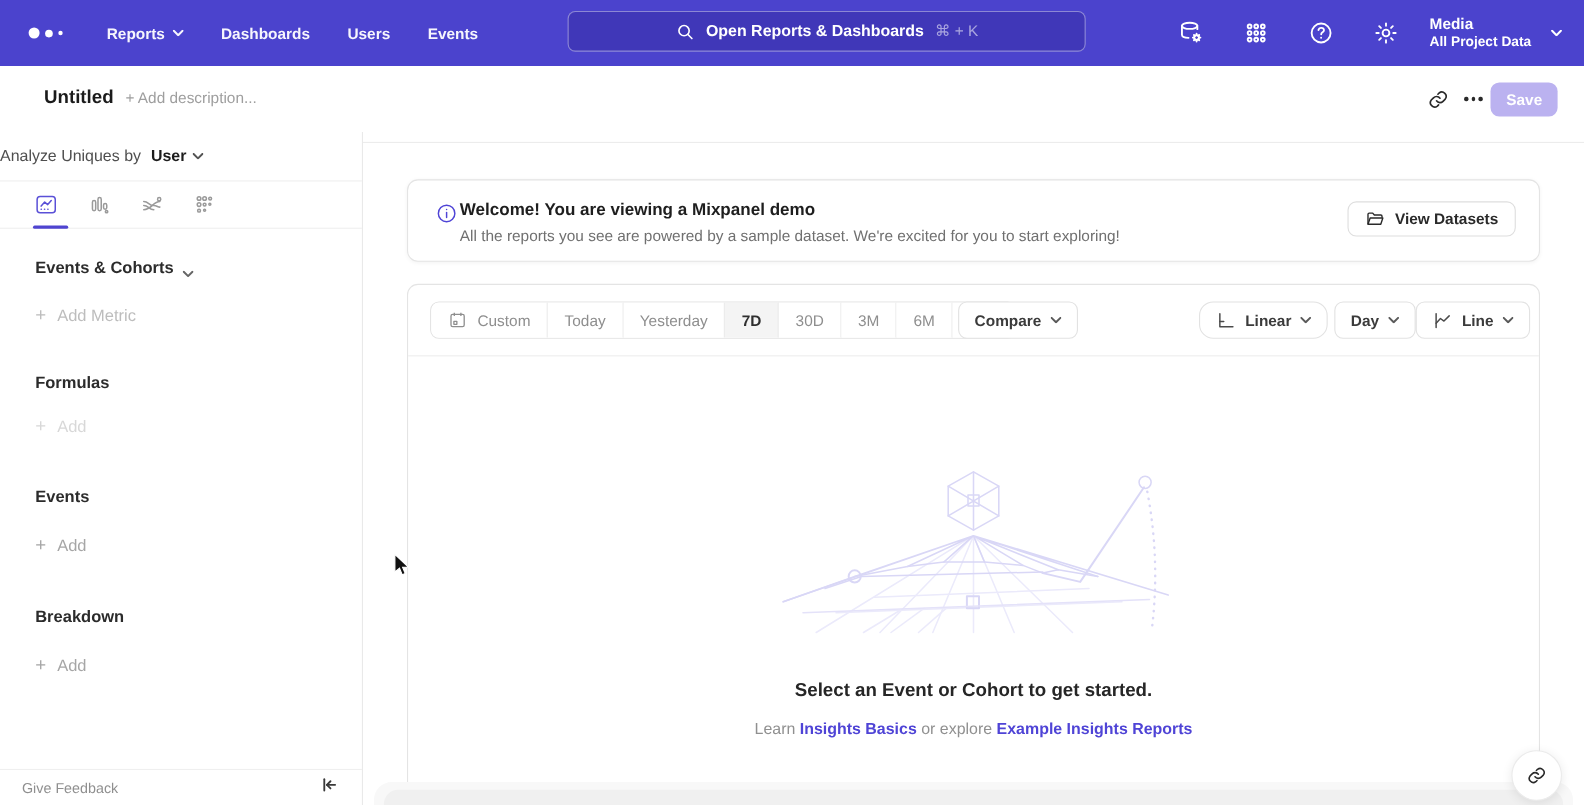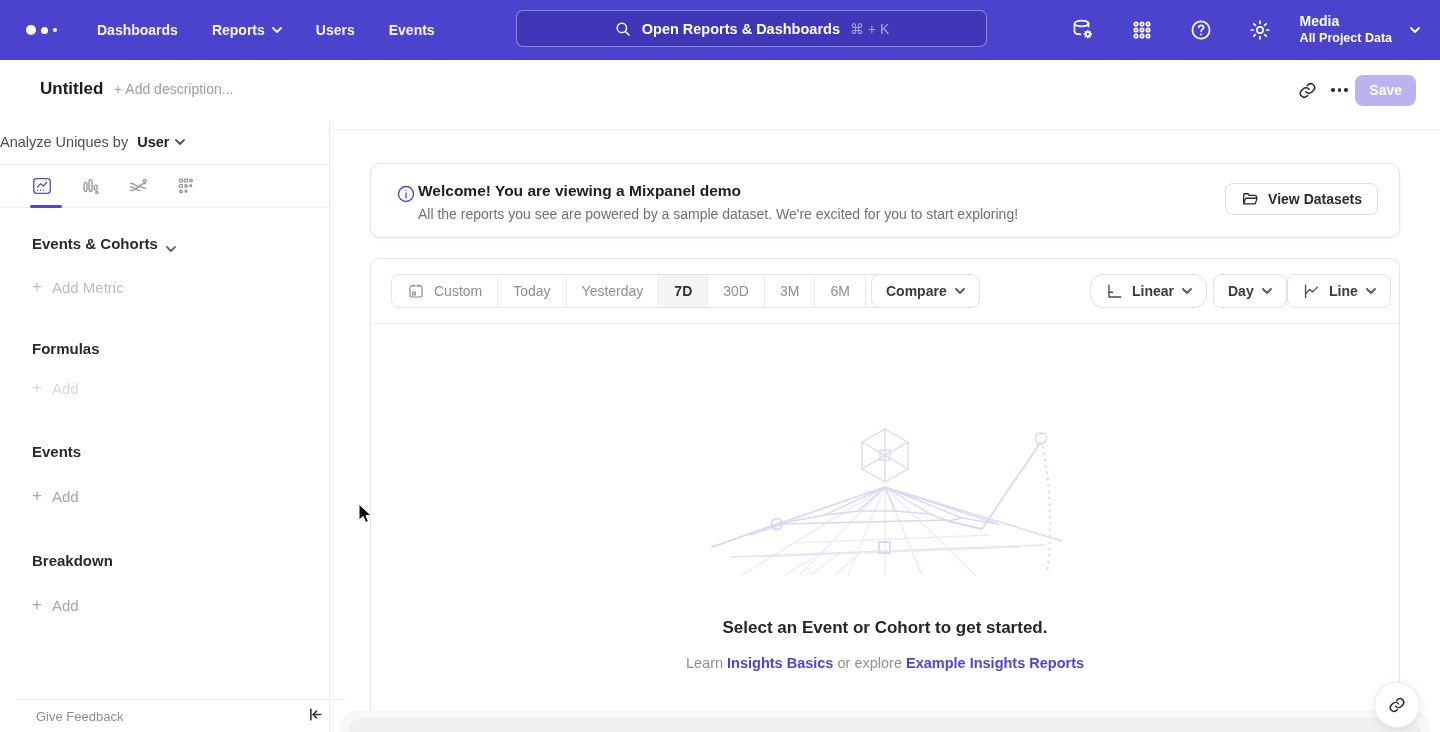--- a/index.html
+++ b/index.html
@@ -48,21 +48,21 @@
   .sb-tab svg { width:22px; height:22px; fill:none; stroke:#9a9a9a; stroke-width:1.5; stroke-linecap:round; stroke-linejoin:round; }
   .sb-tab.active svg { stroke:#5a50d7; }
   .tab-underline { position:absolute; left:30px; bottom:-1px; width:32px; height:3px; border-radius:2px; background:#4f44d0; }
   .sb-section-title { display:flex; align-items:center; gap:8px; padding-left:32px; font-size:15px; font-weight:700; color:#2b2b2b; }
   .sb-section-title .chev { color:#666; }
   .sb-add { display:flex; align-items:center; gap:10px; padding-left:32px; font-size:15px; }
   .sb-add .plus { font-size:17px; font-weight:400; }
   .sb-add.muted { color:#bdbdbd; }
   .sb-add.faint { color:#d8d8d8; }
   .sb-add.normal { color:#a6a6a6; }
-  .sb-footer { position:absolute; left:0; bottom:0; width:329px; height:33px; border-top:1px solid #efefef; display:flex; align-items:center; justify-content:space-between; padding:0 22px 0 20px;margin-left:16px; }
+  .sb-footer { position:absolute; left:0; bottom:0; width:329px; height:33px; border-top:1px solid #efefef; display:flex; align-items:center; justify-content:space-between; padding:0 22px 0 20px; }
   .feedback { font-size:13px; color:#8f8f8f; }
   .collapse svg { width:15px; height:15px; fill:none; stroke:#3a3a3a; stroke-width:1.8; stroke-linecap:round; stroke-linejoin:round; }
 
   
   .banner { position:absolute; left:370px; top:163px; width:1030px; height:75px; background:#fff; border:1px solid #e4e4e4; border-radius:10px; box-shadow:0 1px 4px rgba(0,0,0,.05); }
   .banner .info { position:absolute; left:25px; top:20px; width:20px; height:20px; color:#4f44d6; }
   .banner .info svg { width:20px; height:20px; fill:none; stroke:currentColor; stroke-width:1.6; stroke-linecap:round; }
   .banner-title { position:absolute; left:47px; top:18px; font-size:15.5px; font-weight:700; color:#1e1e1e; }
   .banner-body { position:absolute; left:47px; top:42px; font-size:14px; color:#707070; }
   .banner-btn { position:absolute; right:21px; top:19px; height:32px; display:flex; align-items:center; gap:9px; background:#fff; border:1px solid #dedede; border-radius:8px; padding:0 15px; font-size:14px; font-weight:600; color:#2a2a2a; }
@@ -100,28 +100,28 @@
 <div id="stage">
 
   <div class="nav">
     <div class="logo">
         <i class="d1"></i>
         <i class="d2"></i>
         <i class="d3"></i>
       </div>
     <div class="nav-items">
       <div class="nav-item">
-          <span>Dashboards</span>
-        </div>
-      <div class="nav-item">
           <span>Reports</span>
         <svg class="chev" viewBox="0 0 10 6">
             <polyline points="1,1 5,5 9,1"></polyline>
           </svg>
       </div>
+      <div class="nav-item">
+          <span>Dashboards</span>
+        </div>
       <div class="nav-item">
           <span>Users</span>
         </div>
       <div class="nav-item">
           <span>Events</span>
         </div>
     </div>
     <div class="nav-search">
       <svg width="18" height="18" viewBox="0 0 24 24" fill="none" stroke="#fff" stroke-width="2" stroke-linecap="round">
           <circle cx="10.5" cy="10.5" r="6.2"></circle>

